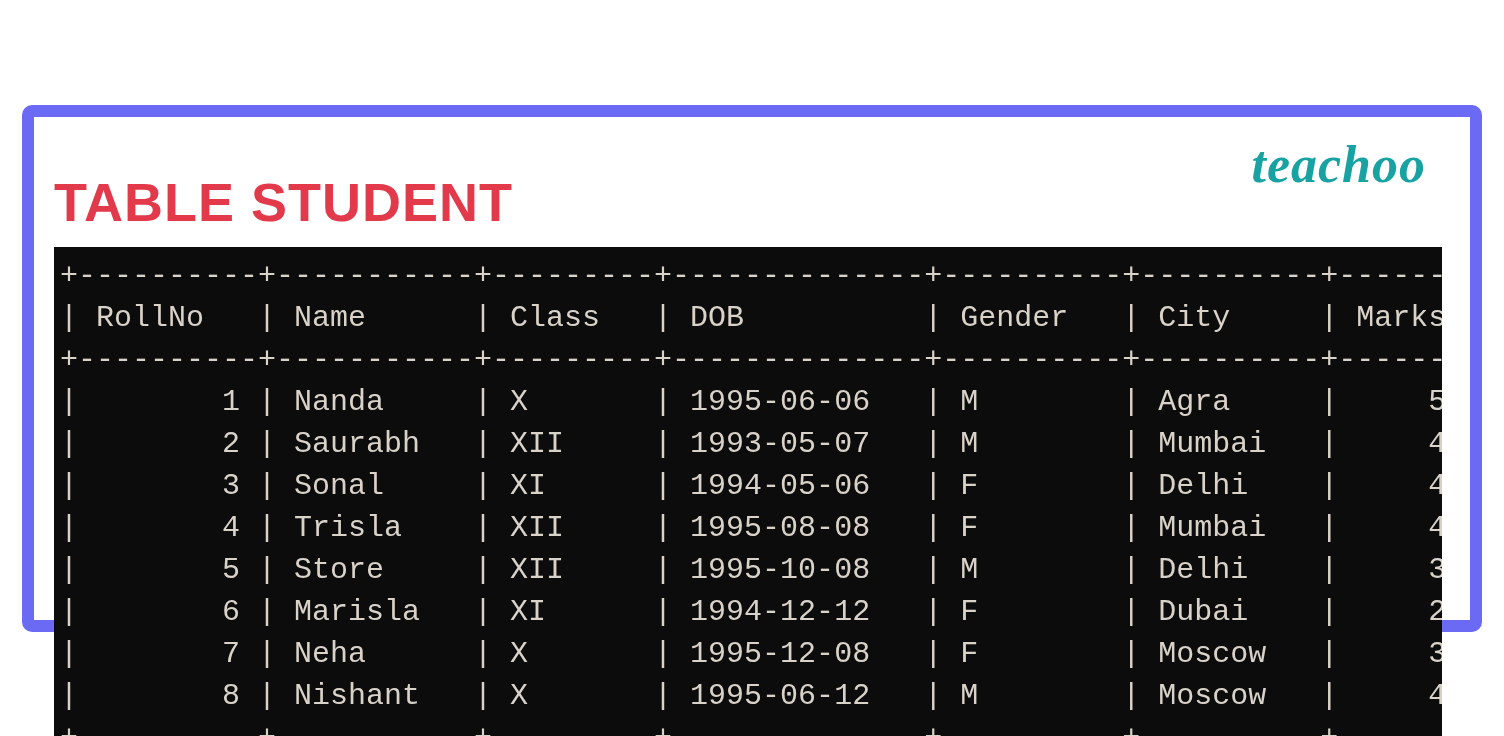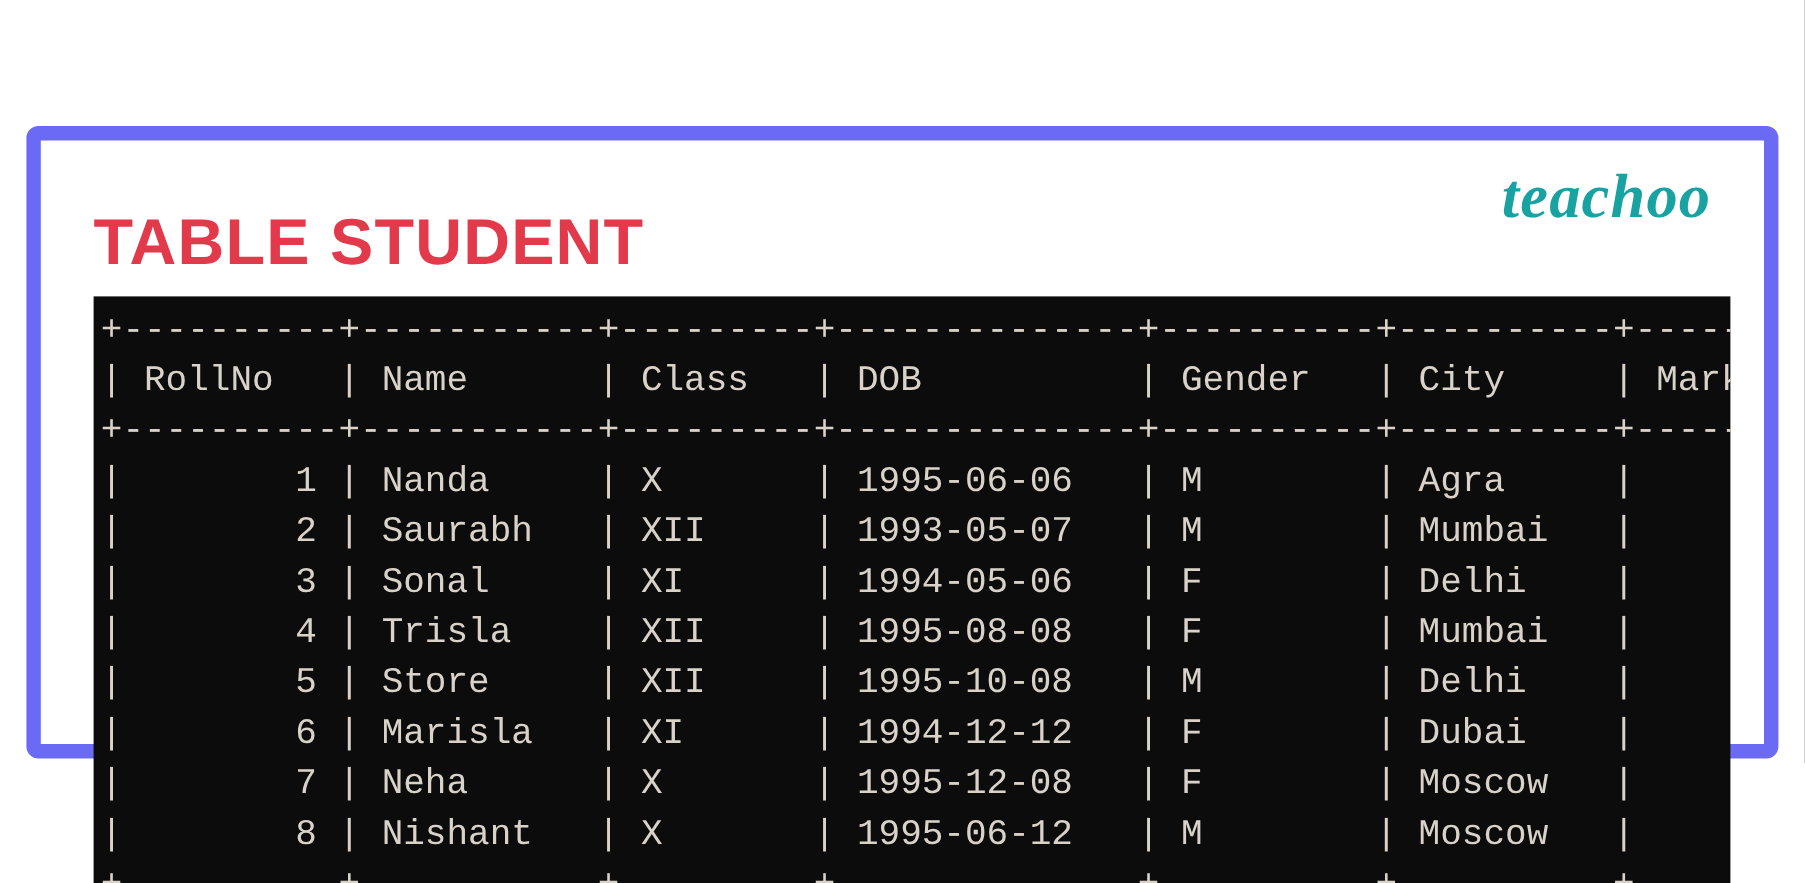--- a/index.html
+++ b/index.html
@@ -11,21 +11,21 @@
     align-items: center;
     justify-content: center;
     font-family: "Segoe UI", Arial, sans-serif;
   }
   .frame {
     width: 1460px;
     height: 527px;
     border: 12px solid #6a6af5;
     border-radius: 10px;
     background: #fff;
-    padding: 10px 28px 28px 44px;
+    padding: 10px 28px 28px 20px;
     position: relative;
   }
   .logo {
     position: absolute;
     top: 18px;
     right: 44px;
     font-family: "Brush Script MT", "Segoe Script", cursive;
     font-style: italic;
     font-weight: 700;
     color: #18a2a2;

